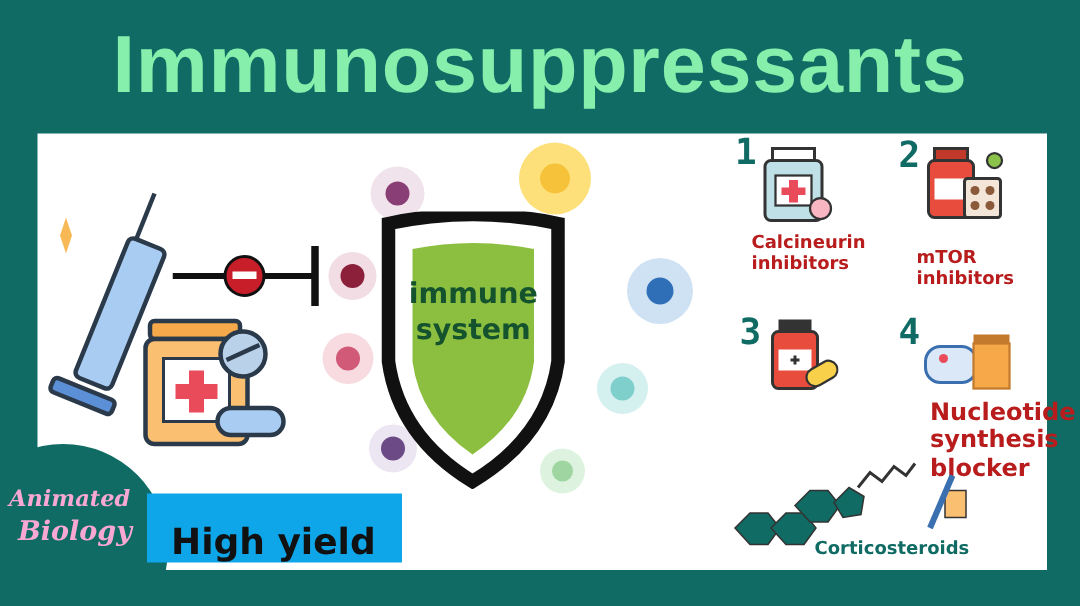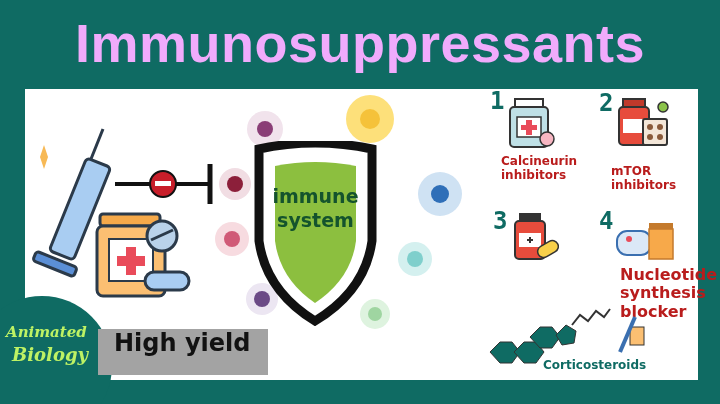--- a/index.html
+++ b/index.html
@@ -1,25 +1,25 @@
 <!DOCTYPE html>
 <html><head>
 <meta charset="utf-8">
 <style>
   html,body{margin:0;padding:0;}
   body{width:720px;height:404px;overflow:hidden;background:#0f6b63;font-family:"DejaVu Sans",sans-serif;position:relative;}
-  .title{position:absolute;left:0;top:0;width:720px;height:86px;display:flex;align-items:center;justify-content:center;color:#f0abfc;font-family:"Liberation Sans",sans-serif;font-weight:bold;font-size:54px;letter-spacing:0.5px;}
+  .title{position:absolute;left:0;top:0;width:720px;height:86px;display:flex;align-items:center;justify-content:center;color:#86efac;font-family:"Liberation Sans",sans-serif;font-weight:bold;font-size:54px;letter-spacing:0.5px;}
   .panel{position:absolute;left:25px;top:89px;width:673px;height:291px;background:#fff;}
   .abs{position:absolute;}
   .num{position:absolute;font-family:"DejaVu Sans Mono",monospace;font-weight:bold;font-size:24px;color:#0f6b63;}
   .lbl{position:absolute;font-family:"DejaVu Sans",sans-serif;font-weight:bold;color:#b91c1c;line-height:1.15;}
   .shield-text{position:absolute;left:0;width:100%;text-align:center;font-family:"DejaVu Sans",sans-serif;font-weight:bold;font-size:19px;color:#14532d;line-height:1.25;}
   .logo{position:absolute;left:-28px;top:296px;width:140px;height:140px;border-radius:50%;background:#0f6b63;}
-  .logo-text{position:absolute;color:#bef264;font-family:"DejaVu Serif",serif;font-style:italic;font-weight:bold;}
-  .hy{position:absolute;left:98px;top:329px;width:170px;height:46px;background:#a3a3a3;display:flex;align-items:flex-start;padding-left:16px;box-sizing:border-box;}
+  .logo-text{position:absolute;color:#f9a8d4;font-family:"DejaVu Serif",serif;font-style:italic;font-weight:bold;}
+  .hy{position:absolute;left:98px;top:329px;width:170px;height:46px;background:#0ea5e9;display:flex;align-items:flex-end;padding-left:16px;box-sizing:border-box;}
   .hy span{font-family:"DejaVu Sans",sans-serif;font-weight:bold;font-size:24px;color:#111;}
 </style>
 </head>
 <body>
 
 <div class="title">Immunosuppressants</div>
 
 <div class="panel">
 
   <svg class="abs" style="left:0;top:20px" width="180" height="190">

